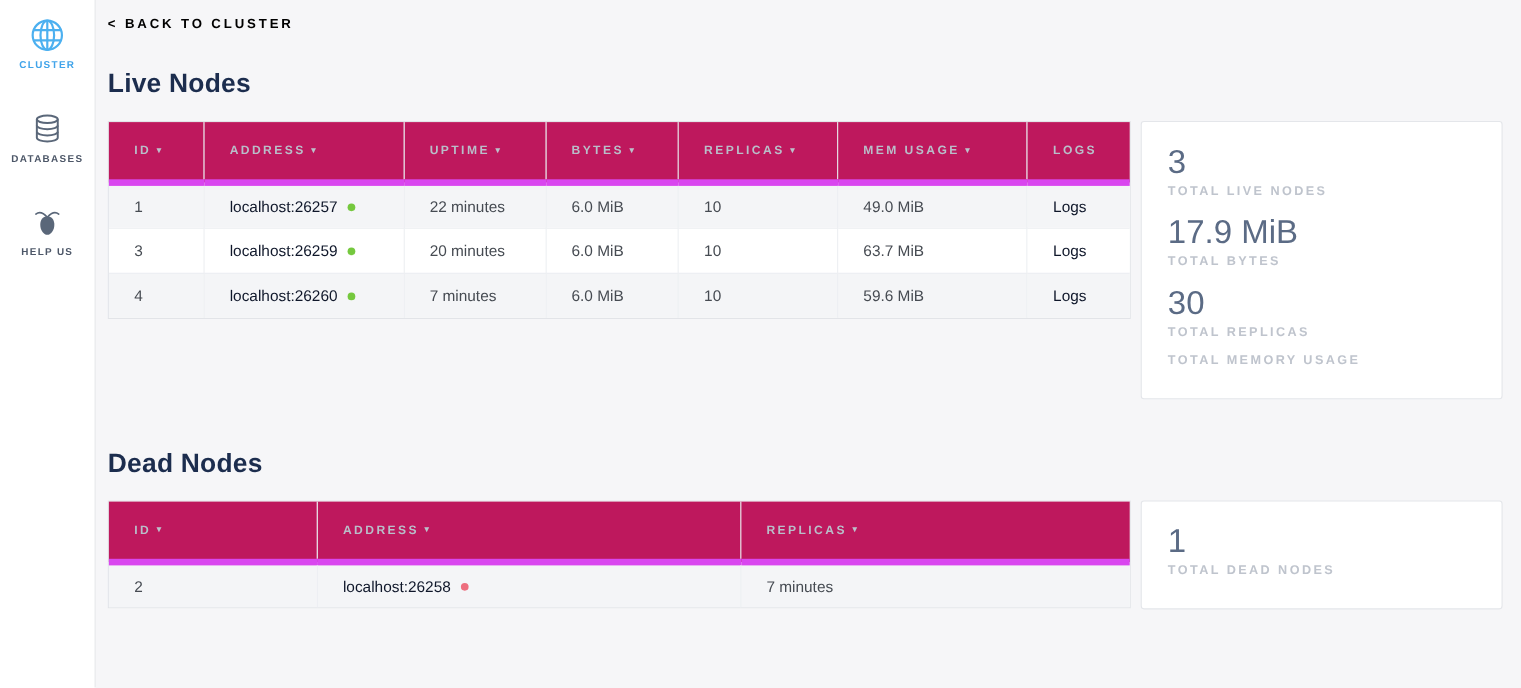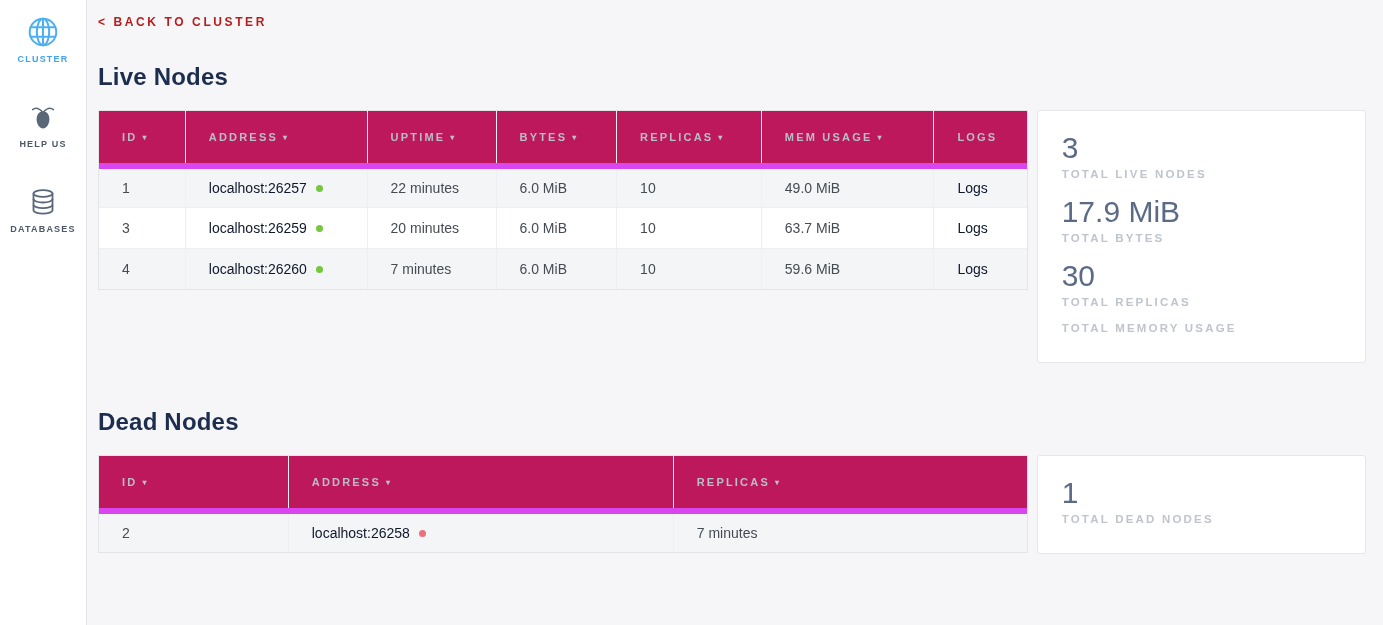--- a/index.html
+++ b/index.html
@@ -29,21 +29,21 @@
     font-size: 9px; font-weight: 700; letter-spacing: 1.2px;
     color: #4d5768;
   }
   .sidebar-item.active .nav-label { color: #41a4ea; }
 
   
   .main { margin-left: 75px; padding: 12px 17px 0 23px; }
 
   .back-link {
     display: inline-block;
-    color: #b91c1c;
+    color: #000000;
     font-size: 12px; font-weight: 600; letter-spacing: 2.6px;
     text-decoration: none;
     cursor: pointer;
   }
 
   .section-title {
     font-size: 24px; font-weight: 700; color: #1c2d4e;
     margin: 33px 0 19px 0;
     letter-spacing: 0.2px;
   }
@@ -126,37 +126,37 @@
         <svg width="34" height="34" viewBox="0 0 34 34" fill="none" stroke="#4cb0f0" stroke-width="2">
           <circle cx="17" cy="17" r="13.3"></circle>
           <ellipse cx="17" cy="17" rx="6.2" ry="13.3"></ellipse>
           <path d="M5 12.3 H29 M5 21.7 H29 M17 3.7 V30.3"></path>
         </svg>
       </span>
       <span class="nav-label">CLUSTER</span>
     </div>
     <div class="sidebar-item">
       <span class="icon">
-        <svg width="30" height="30" viewBox="0 0 30 30">
-          <path d="M15 9.5 C19.3 9.5 21.4 13 21.4 17.3 C21.4 22.3 18.4 26.5 15 26.5 C11.6 26.5 8.6 22.3 8.6 17.3 C8.6 13 10.7 9.5 15 9.5 Z" fill="#5a6779"></path>
-          <path d="M15 10.5 C11.5 6.5 7.5 5.2 4.6 7.6 M15 10.5 C18.5 6.5 22.5 5.2 25.4 7.6" fill="none" stroke="#5a6779" stroke-width="1.5" stroke-linecap="round"></path>
-        </svg>
-      </span>
-      <span class="nav-label">HELP US</span>
-    </div>
-    <div class="sidebar-item">
-      <span class="icon">
         <svg width="30" height="30" viewBox="0 0 30 30" fill="none" stroke="#5a6779" stroke-width="1.8">
           <ellipse cx="15" cy="6.5" rx="9.5" ry="3.4"></ellipse>
           <path d="M5.5 6.5 V23.2 c0 1.9 4.3 3.4 9.5 3.4 s9.5 -1.5 9.5 -3.4 V6.5"></path>
           <path d="M5.5 12.1 c0 1.9 4.3 3.4 9.5 3.4 s9.5 -1.5 9.5 -3.4"></path>
           <path d="M5.5 17.7 c0 1.9 4.3 3.4 9.5 3.4 s9.5 -1.5 9.5 -3.4"></path>
         </svg>
       </span>
       <span class="nav-label">DATABASES</span>
+    </div>
+    <div class="sidebar-item">
+      <span class="icon">
+        <svg width="30" height="30" viewBox="0 0 30 30">
+          <path d="M15 9.5 C19.3 9.5 21.4 13 21.4 17.3 C21.4 22.3 18.4 26.5 15 26.5 C11.6 26.5 8.6 22.3 8.6 17.3 C8.6 13 10.7 9.5 15 9.5 Z" fill="#5a6779"></path>
+          <path d="M15 10.5 C11.5 6.5 7.5 5.2 4.6 7.6 M15 10.5 C18.5 6.5 22.5 5.2 25.4 7.6" fill="none" stroke="#5a6779" stroke-width="1.5" stroke-linecap="round"></path>
+        </svg>
+      </span>
+      <span class="nav-label">HELP US</span>
     </div>
   </div>
 </nav>
 
 <div class="main">
 
   <a class="back-link">&lt; BACK TO CLUSTER</a>
 
   <h1 class="section-title">Live Nodes</h1>
 

